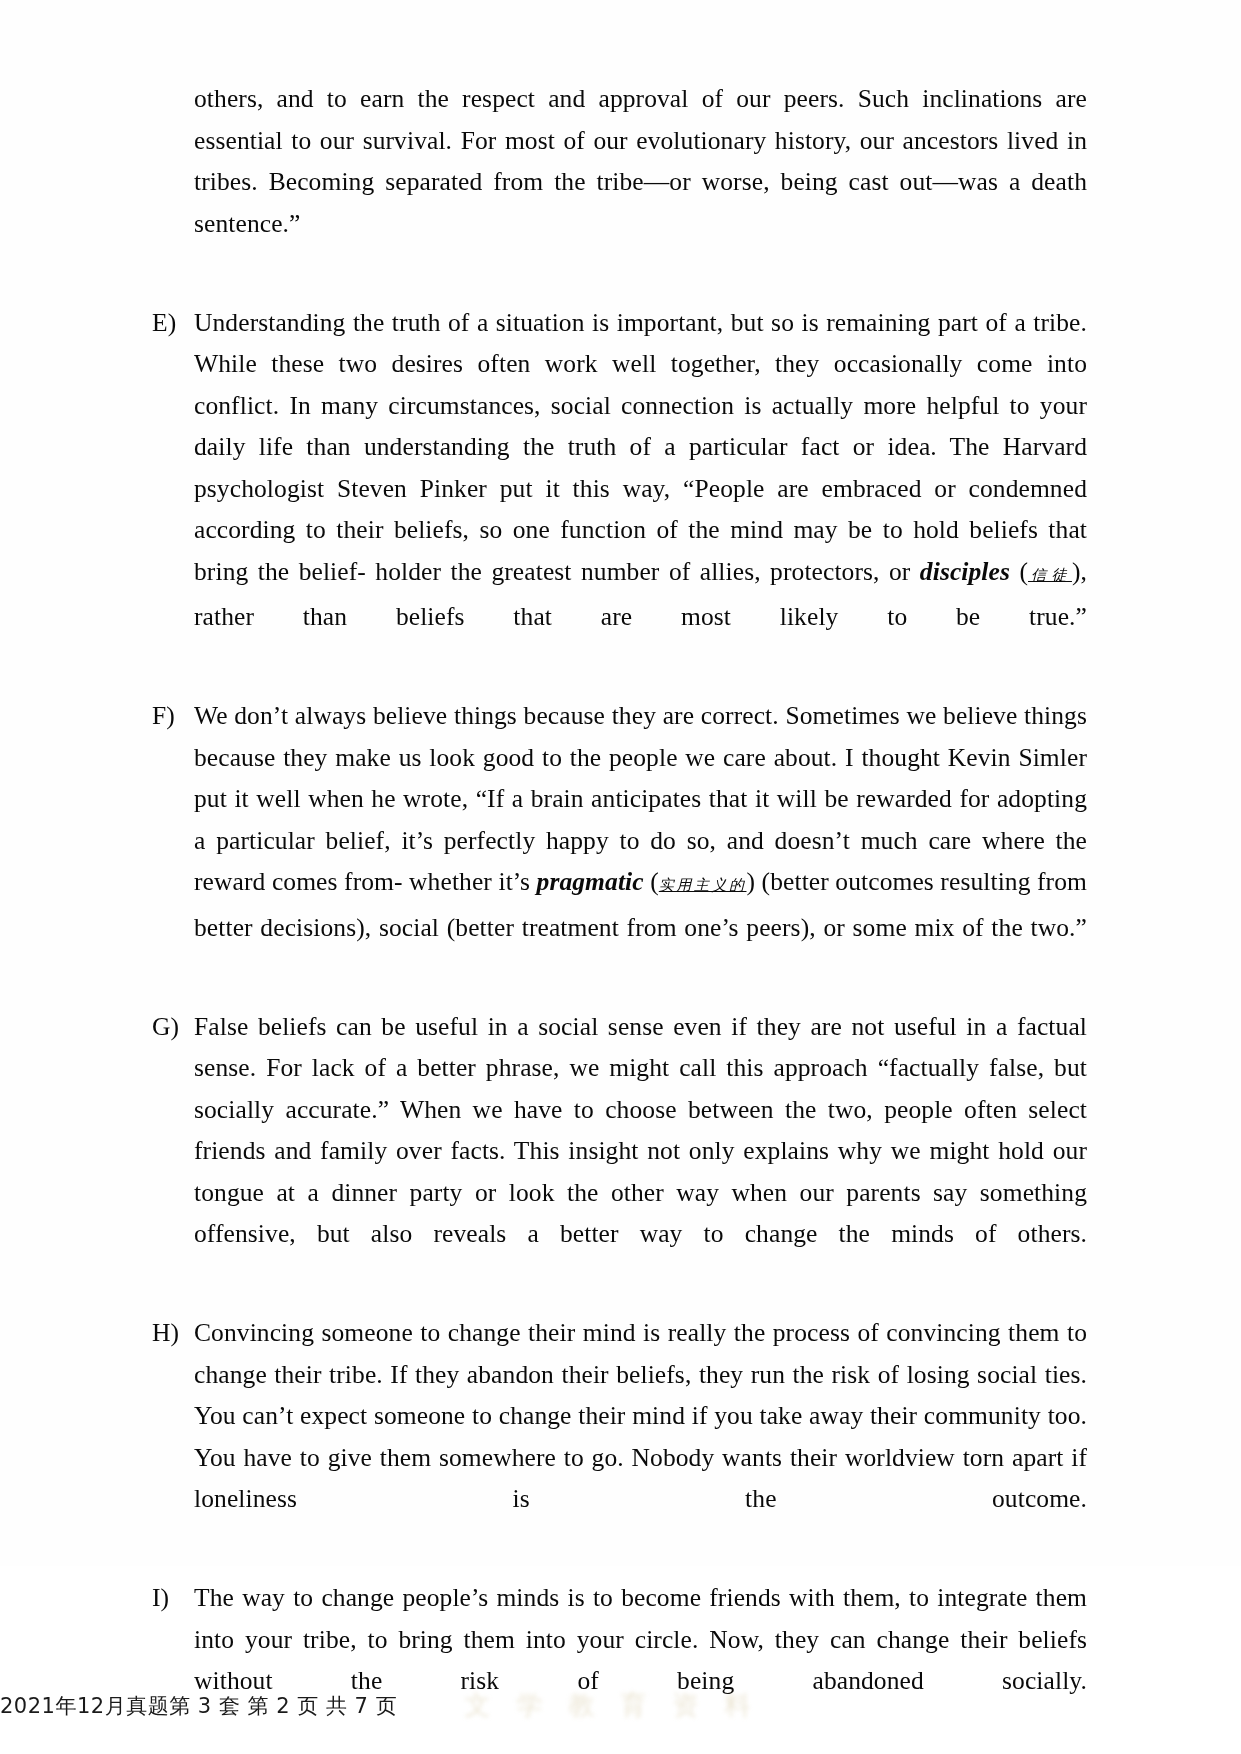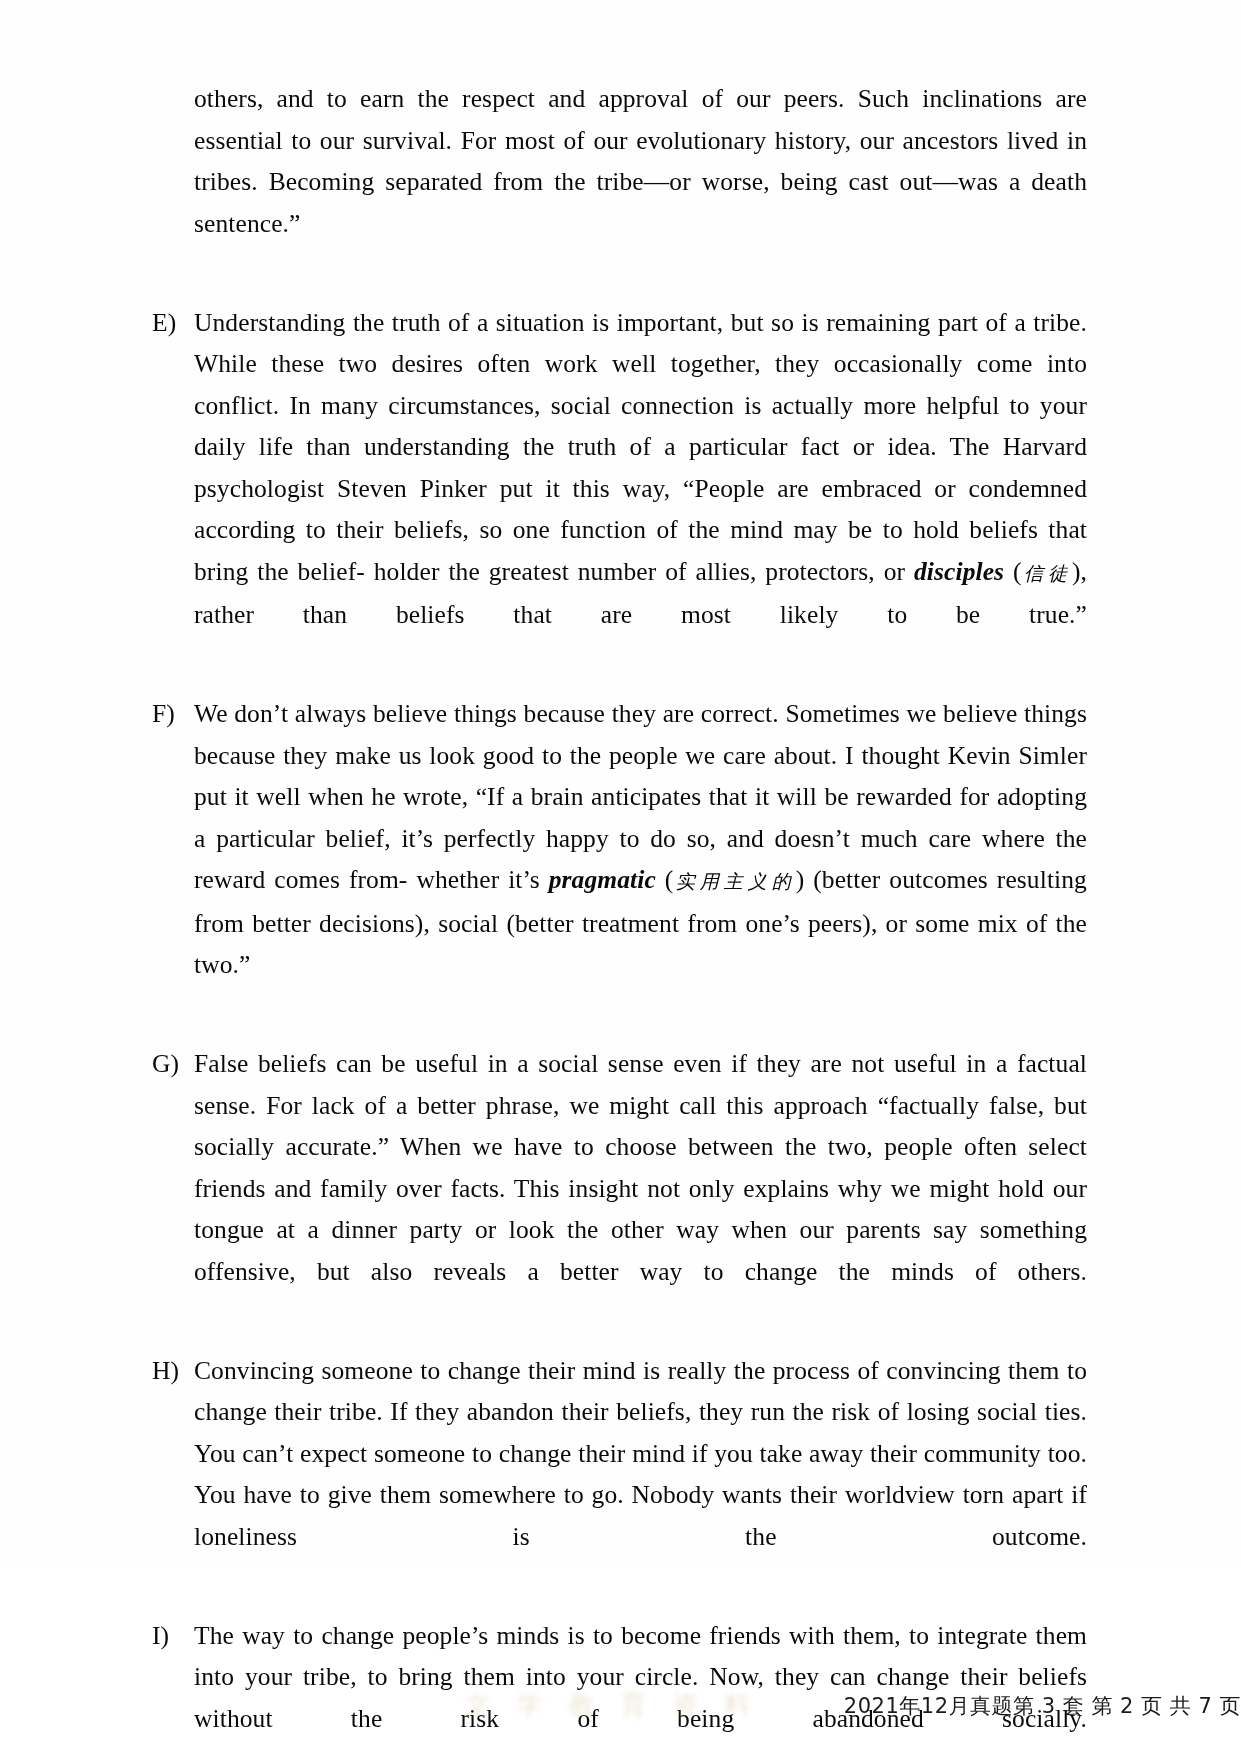--- a/index.html
+++ b/index.html
@@ -66,31 +66,32 @@
     margin-bottom: 16px;
   }
 
   i, .ital {
     font-style: italic;
     font-weight: bold;
   }
   .cjk {
     font-family: "DejaVu Sans", "Liberation Sans", sans-serif;
     font-style: italic;
-    font-size: 19px;
+    font-size: 15px;
     letter-spacing: 2.5px;
+    text-decoration: underline;
   }
 
   
   .footer {
     position: absolute;
     left: 0;
     top: 1692px;
     width: 1241px;
-    text-align: right;
+    text-align: left;
   }
   .footer-text {
     display: inline-block;
     font-family: "DejaVu Sans", "Liberation Sans", sans-serif;
     font-size: 21px;
     color: #1a1a1a;
     letter-spacing: 0.5px;
     position: relative;
     z-index: 2;
   }

